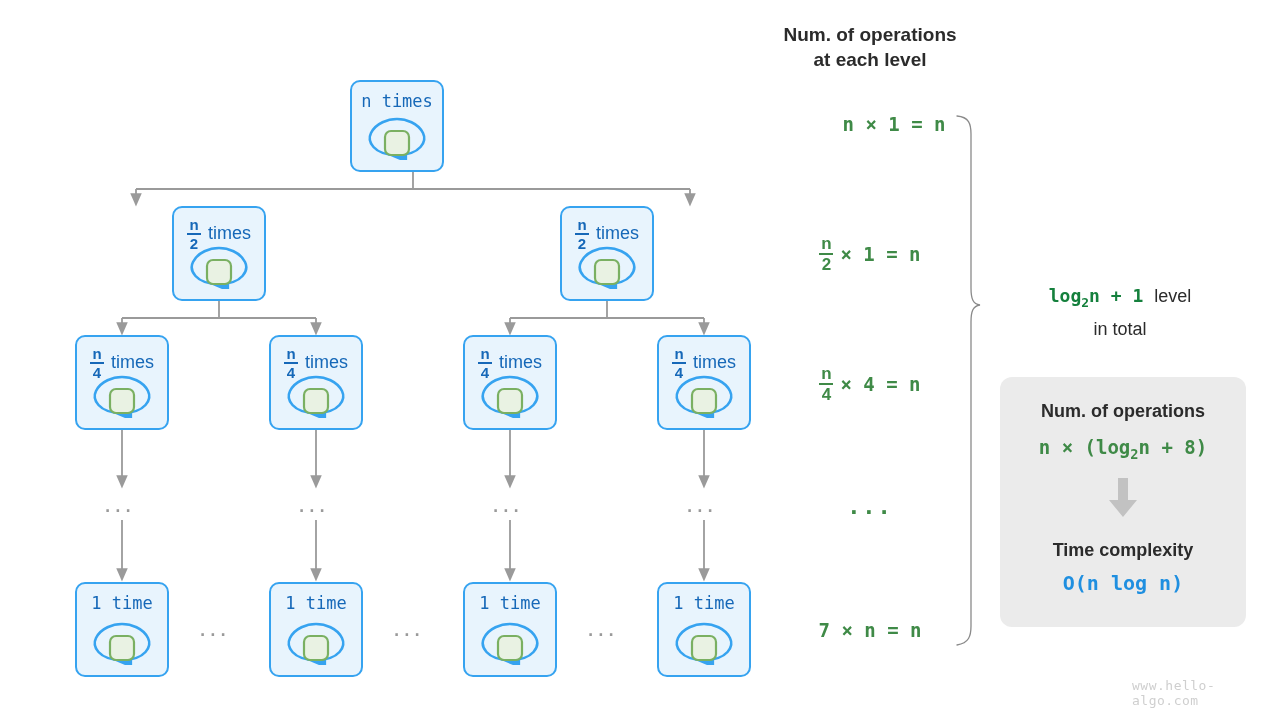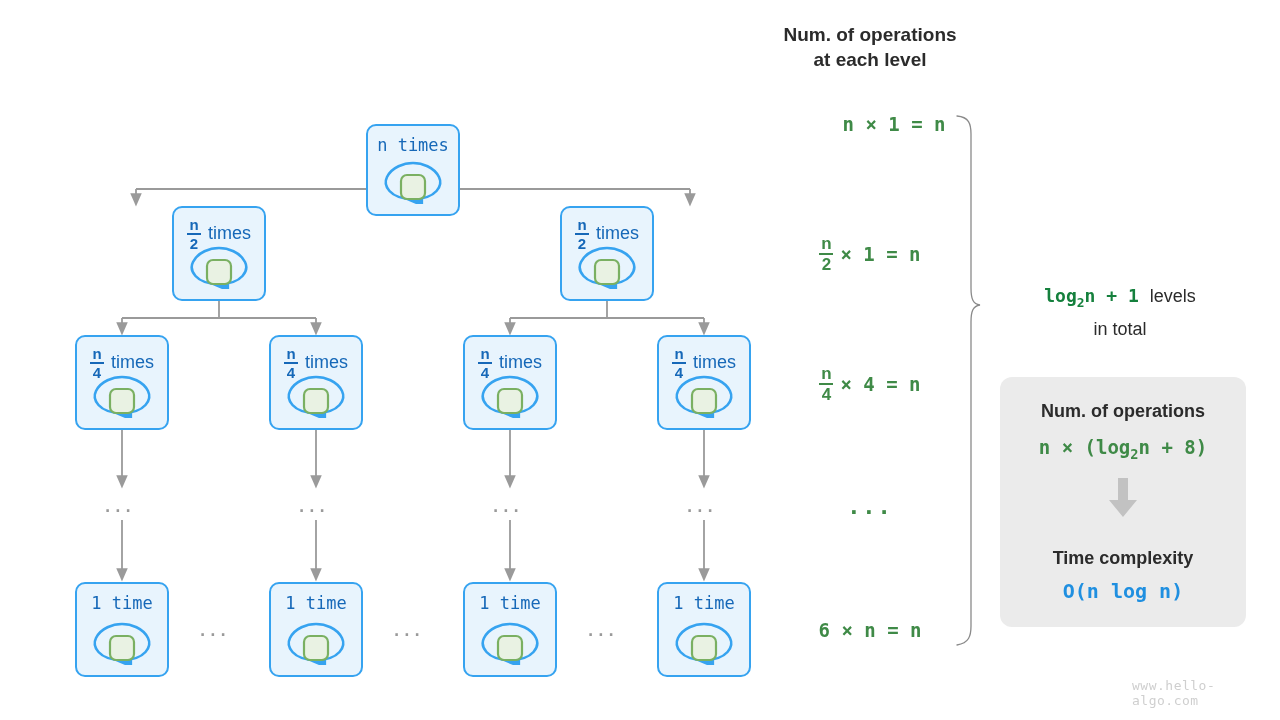--- a/index.html
+++ b/index.html
@@ -212,21 +212,21 @@
       <path d="M957,116
                C 969,117 971,124 971,134
                L 971,288
                C 971,299 973,304 980,305
                C 973,306 971,311 971,322
                L 971,626
                C 971,636 969,643 957,645"></path>
     </g>
   </svg>
 
-  <div class="node" style="left:366px;top:80px;width:94px;height:92px;margin-top:44px;">
+  <div class="node" style="left:350px;top:80px;width:94px;height:92px;">
     <div class="label">n times</div>
     <div class="loop">
       <svg width="72" height="46" viewBox="0 0 72 46">
         <path d="M36,41 C12,41 6,27 10,19 C15,9 27,5 36,5 C45,5 57,9 62,19 C66,27 60,41 36,41" fill="none" stroke="#36a3f0" stroke-width="2.6" stroke-linecap="round" marker-end="url(#ahb)"></path>
         <rect x="24" y="17" width="24" height="24" rx="6" fill="#e9f2e3" stroke="#7ab062" stroke-width="2.2"></rect>
       </svg>
     </div>
   </div>
 
   <div class="node frac" style="left:172px;top:206px;width:94px;height:95px;">
@@ -398,37 +398,37 @@
     <span class="fr">
       <span>n</span>
       <span class="bar"></span>
       <span>4</span>
     </span>
     <span>× 4 = n</span>
   </div>
 
   <div class="dots-green" style="left:760px;top:494px;width:220px;">...</div>
 
-  <div class="op-formula" style="left:760px;top:617px;width:220px;height:26px;">6 × n = n</div>
+  <div class="op-formula" style="left:760px;top:617px;width:220px;height:26px;">7 × n = n</div>
 
   <div class="levels-note" style="left:1000px;top:283px;width:240px;">
     <div>
       <span class="g"><span>log</span><sub>2</sub><span>n + 1</span></span>
-      <span style="margin-left:6px;">levels</span>
+      <span style="margin-left:6px;">level</span>
     </div>
     <div>in total</div>
   </div>
 
   <div class="summary" style="left:1000px;top:377px;width:246px;height:250px;padding:24px 16px 0 16px;">
     <div class="hdr">Num. of operations</div>
     <div class="green" style="margin-top:14px;"><span>n × (log</span><sub>2</sub><span>n + 8)</span></div>
     <div style="margin-top:14px;display:flex;justify-content:center;">
       <svg width="36" height="44" viewBox="0 0 36 44">
         <path d="M13,2 L23,2 L23,24 L32,24 L18,41 L4,24 L13,24 Z" fill="#c2c2c2"></path>
       </svg>
     </div>
-    <div class="hdr" style="margin-top:28px;">Time complexity</div>
+    <div class="hdr" style="margin-top:20px;">Time complexity</div>
     <div class="blue" style="margin-top:10px;">O(n log n)</div>
   </div>
 
   <div class="watermark" style="left:1132px;top:678px;">www.hello-algo.com</div>
 
 </div>
 
 </body></html>

